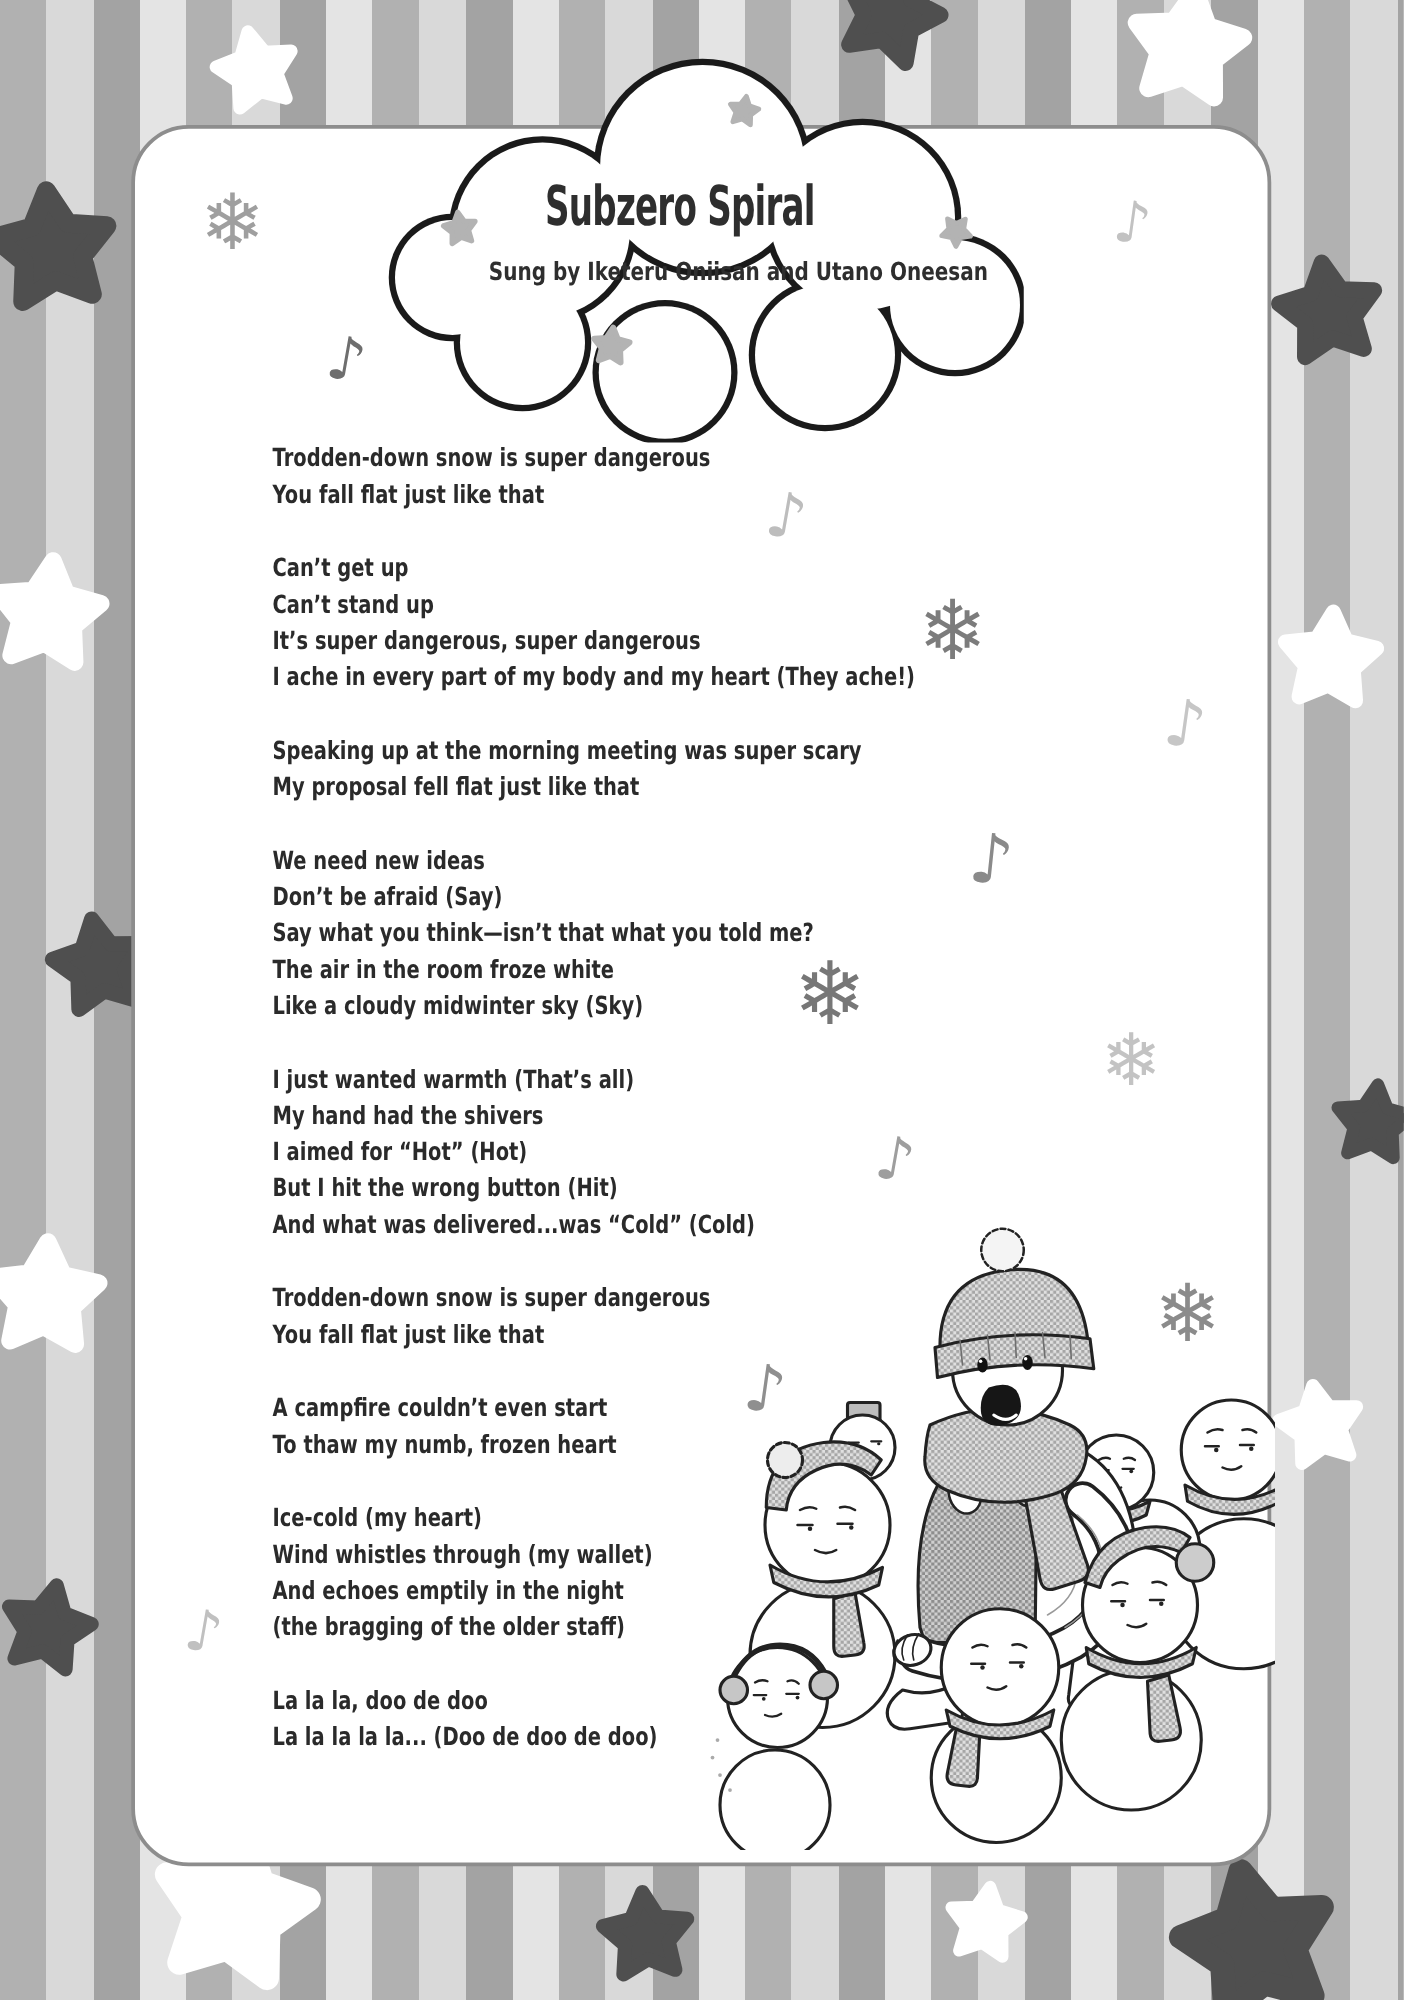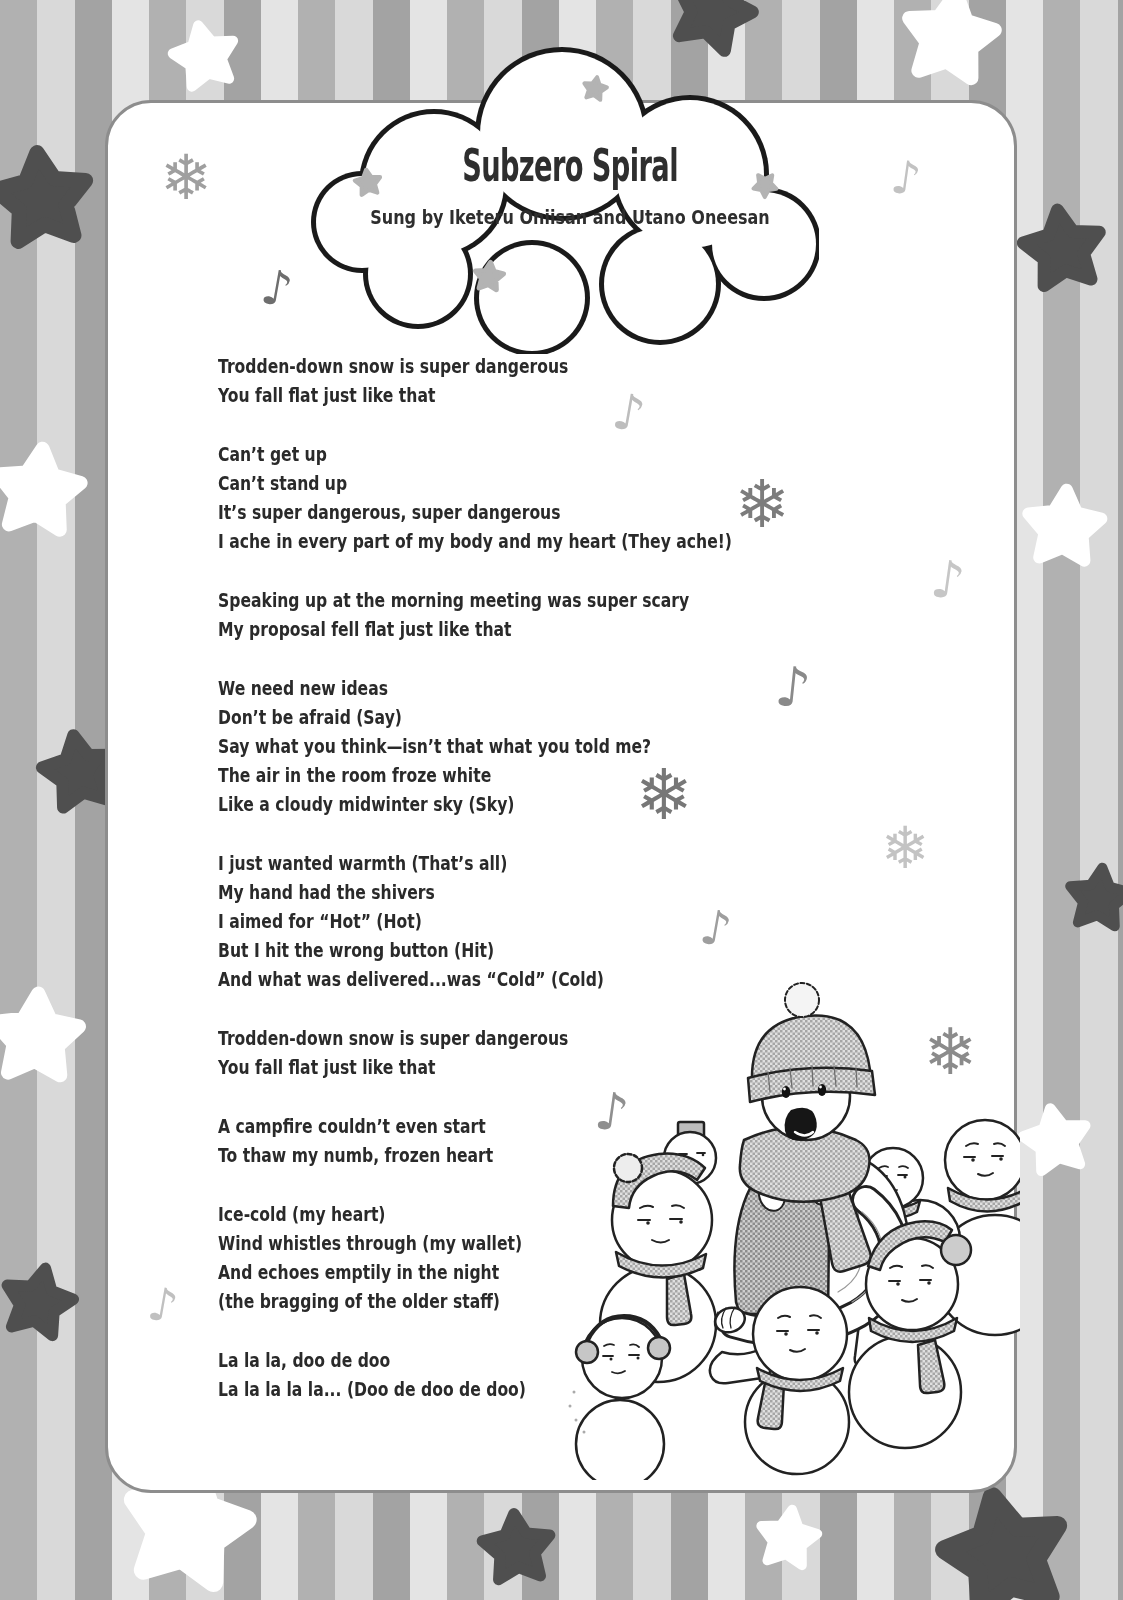--- a/index.html
+++ b/index.html
@@ -15,21 +15,21 @@
     box-sizing:border-box;z-index:2;
   }
   .deco{position:absolute;transform:translate(-50%,-50%);line-height:1;z-index:3;}
   .deco.star{z-index:1;}
   .glyph{display:block;font-family:"DejaVu Sans", sans-serif;}
   #illustration{position:absolute;left:565px;top:978px;z-index:4;}
   #lyrics{position:absolute;left:218px;top:352px;z-index:5;transform:scaleX(0.78);transform-origin:left top;}
   .stanza{margin:0 0 30px 0;}
   .line{font-size:20px;font-weight:bold;line-height:29px;white-space:nowrap;color:#2a2a2a;letter-spacing:0;}
   #cloud{position:absolute;left:303px;top:44px;z-index:6;}
-  #cloud-text{position:absolute;left:320px;top:140px;width:500px;text-align:center;z-index:7;}
+  #cloud-text{position:absolute;left:341px;top:140px;width:500px;text-align:left;z-index:7;}
   #title{font-size:44px;font-weight:bold;color:#2e2e2e;transform:scaleX(0.62);transform-origin:center top;letter-spacing:-1px;}
   #subtitle{margin-top:14px;font-size:20px;font-weight:bold;color:#2e2e2e;transform:scaleX(0.80);transform-origin:center top;}
   .cloud-star{z-index:7;}
   svg{display:block;}
 </style>
 </head>
 <body>
 
 <div id="panel"></div>
 

